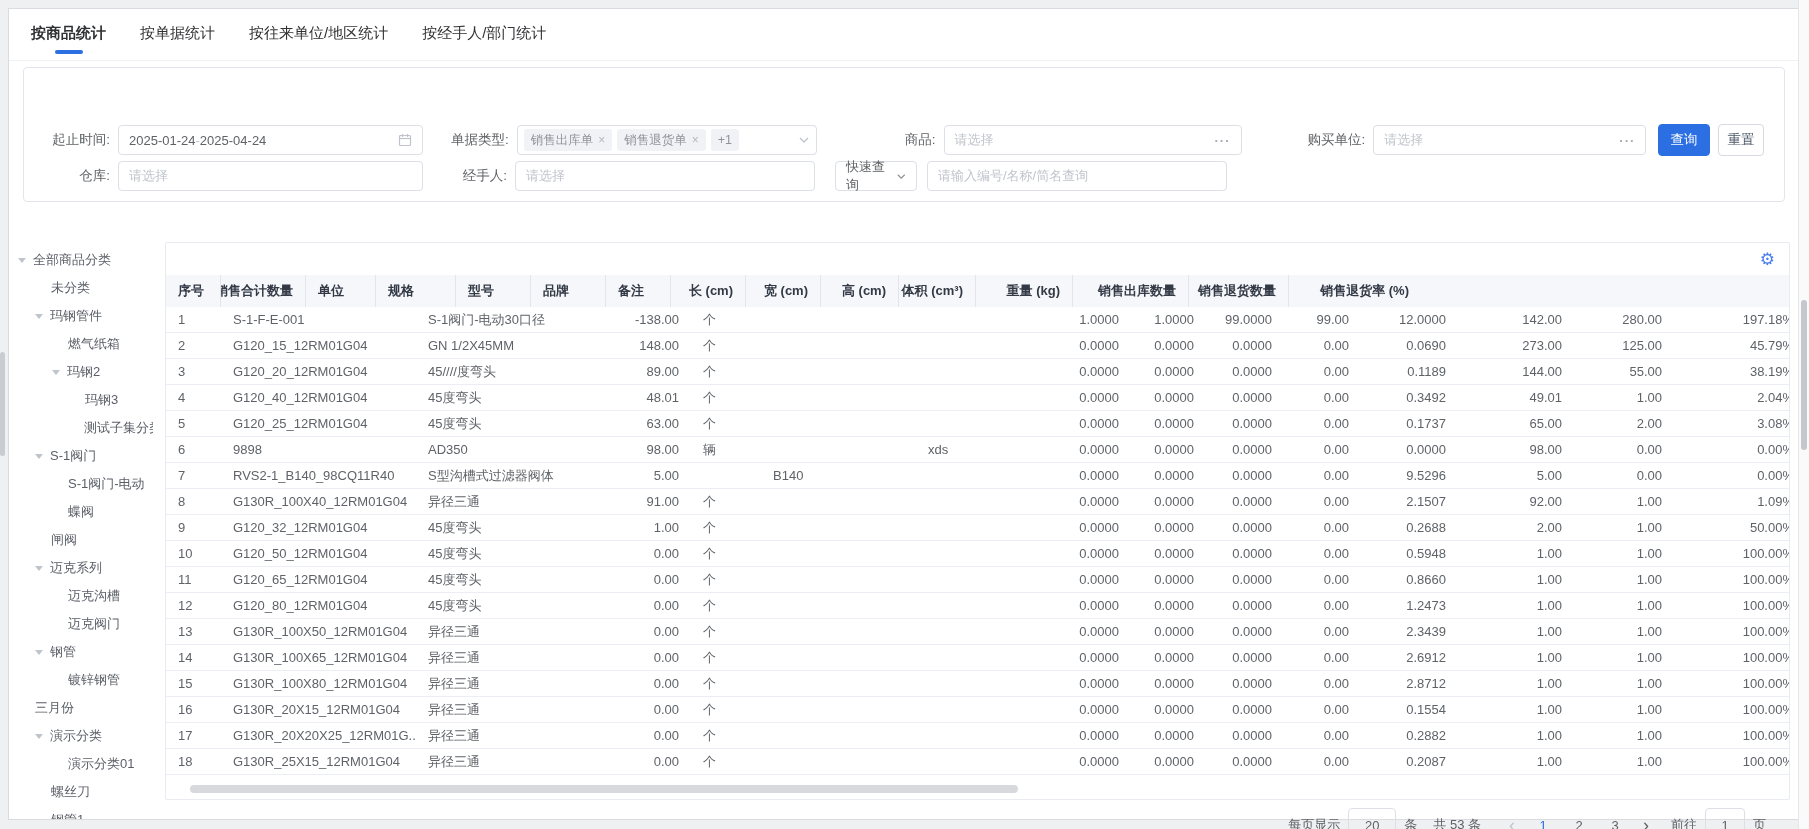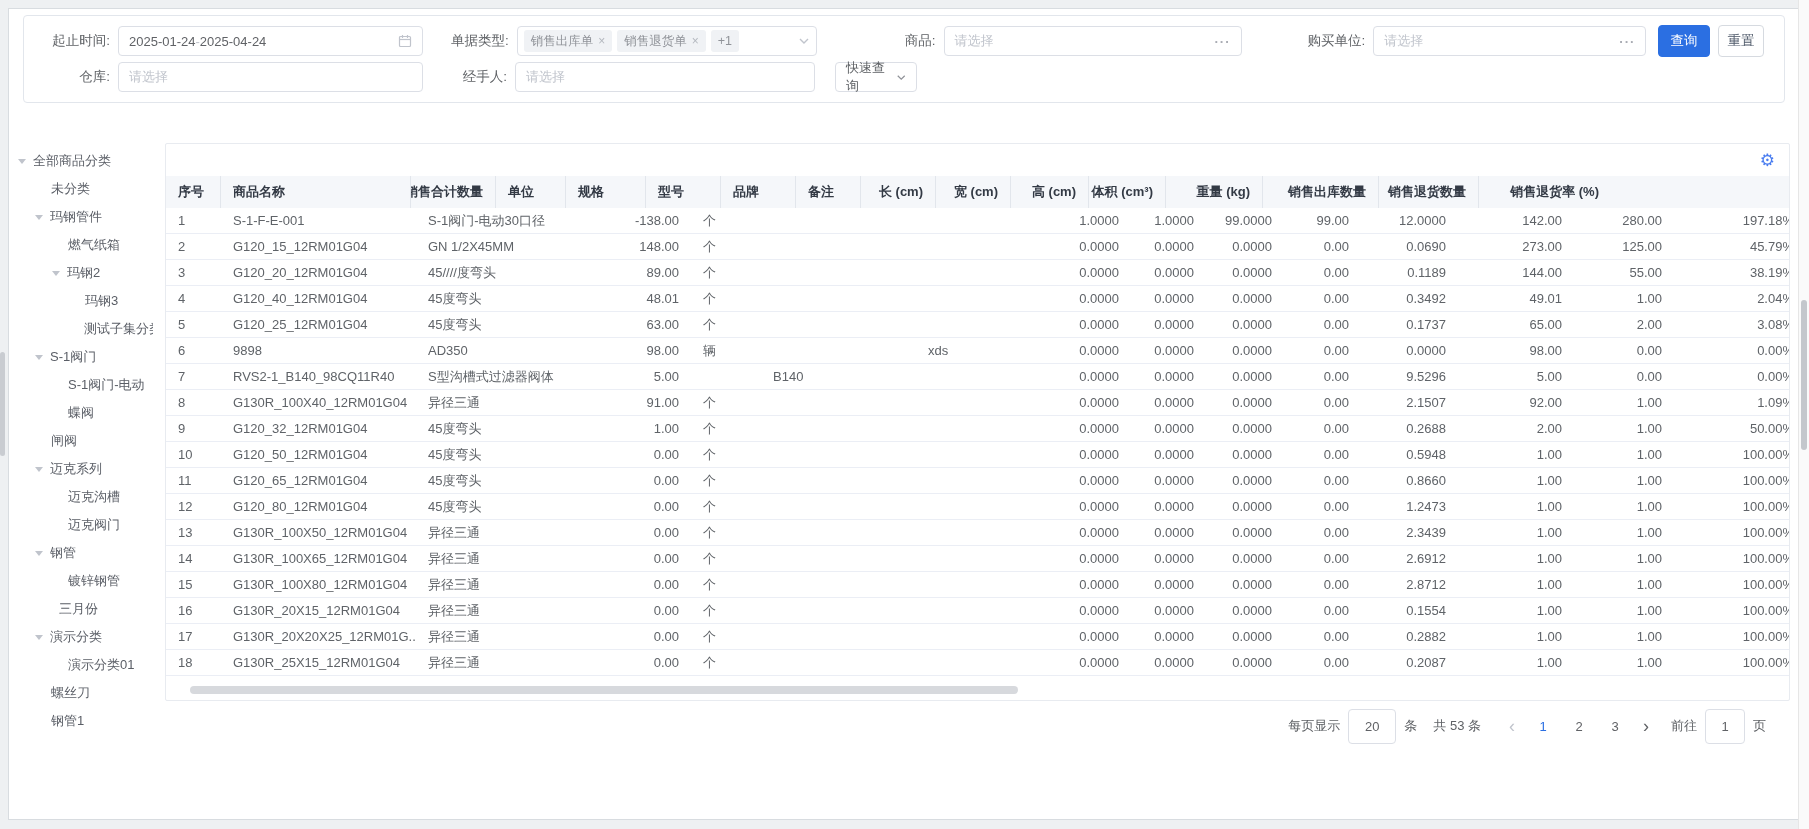--- a/index.html
+++ b/index.html
@@ -9,21 +9,21 @@
   .window { position:absolute; left:8px; top:8px; width:1792px; height:812px; background:#fff; border:1px solid #d8dce0; display:flex; flex-direction:column; }
 
   
   .tabbar { height:52px; display:flex; align-items:center; padding-left:22px; border-bottom:1px solid #f0f1f3; flex:none; }
   .tab { position:relative; margin-right:34px; font-size:15px; color:#303133; cursor:pointer; padding:14px 0 16px; }
   .tab.active { font-weight:bold; }
   .tab.active .tab-underline { position:absolute; left:50%; transform:translateX(-50%); bottom:5px; width:28px; height:4px; border-radius:2px; background:#2b6fe2; }
 
   
   .filter-card { margin:6px 14px 10px; border:1px solid #e2e6ec; border-radius:4px; padding:10px 20px 10px 10px; flex:none; }
-  .filter-row { display:flex; align-items:center; height:30px; }
+  .filter-row { display:flex; align-items:center; height:30px;margin-top:47px; }
   .filter-row + .filter-row { margin-top:6px; }
   .f-label { color:#5f6266; margin-right:8px; white-space:nowrap; font-size:13.5px; }
   .f-label.w76 { width:76px; text-align:right; }
   .f-label.w62 { width:62px; text-align:right; }
   .ctrl { height:30px; border:1px solid #dcdfe6; border-radius:4px; background:#fff; display:flex; align-items:center; padding:0 10px; color:#606266; }
   .placeholder { color:#c0c4cc; }
   .date-range { width:305px; justify-content:space-between; }
   .multisel { width:300px; padding:0 6px; position:relative; }
   .tag { background:#f0f2f5; color:#909399; border-radius:3px; height:22px; display:flex; align-items:center; padding:0 7px; margin-right:5px; font-size:12.5px; white-space:nowrap; }
   .tag .tag-close { margin-left:5px; color:#b4b8bf; font-size:12px; cursor:pointer; }
@@ -81,20 +81,26 @@
   
   .v-scrollbar { position:absolute; right:0; top:0; width:11px; height:829px; background:#fafafa; border-left:1px solid #e6e6e6; }
   .v-thumb { position:absolute; right:2px; top:300px; width:6px; height:150px; border-radius:3px; background:#c4c7cc; }
   .l-thumb { position:absolute; left:0; top:352px; width:5px; height:104px; border-radius:3px; background:#c9ccd1; }
 </style>
 </head>
 <body>
 
 <div class="window">
 
+  <div class="tabbar">
+      <div class="tab active"><span>按商品统计</span><span class="tab-underline"></span></div>
+      <div class="tab"><span>按单据统计</span></div>
+      <div class="tab"><span>按往来单位/地区统计</span></div>
+      <div class="tab"><span>按经手人/部门统计</span></div>
+    </div>
 
   <div class="filter-card">
     <div class="filter-row">
       <span class="f-label w76">起止时间:</span>
       <div class="ctrl date-range">
         <span>2025-01-24</span>
         <span class="placeholder">-</span>
         <span>2025-04-24</span>
         <span class="suffix">
           <svg width="14" height="14" viewBox="0 0 14 14">
@@ -148,20 +154,23 @@
       <span class="f-label w62" style="margin-left:22px">经手人:</span>
       <div class="ctrl sel sel-handler">
         <span class="placeholder">请选择</span>
       </div>
       <div class="ctrl quick-sel" style="margin-left:20px">
         <span>快速查询</span>
         <svg width="11" height="11" viewBox="0 0 12 12">
             <polyline points="2,4 6,8 10,4" fill="none" stroke="#909399" stroke-width="1.4"></polyline>
           </svg>
       </div>
+      <div class="ctrl kw-input" style="margin-left:10px">
+        <span class="placeholder">请输入编号/名称/简名查询</span>
+      </div>
     </div>
   </div>
 
   <div class="content">
     <div class="tree">
         <div class="tree-item" style="padding-left: 9px;">
           <span class="tree-caret"></span>
           <span>全部商品分类</span>
         </div>
         <div class="tree-item" style="padding-left: 26px;">
@@ -217,21 +226,21 @@
           <span>迈克阀门</span>
         </div>
         <div class="tree-item" style="padding-left: 26px;">
           <span class="tree-caret"></span>
           <span>钢管</span>
         </div>
         <div class="tree-item" style="padding-left: 43px;">
           <span class="tree-caret none"></span>
           <span>镀锌钢管</span>
         </div>
-        <div class="tree-item" style="padding-left: 34px;">
+        <div class="tree-item" style="padding-left: 10px;">
           <span class="tree-caret none"></span>
           <span>三月份</span>
         </div>
         <div class="tree-item" style="padding-left: 26px;">
           <span class="tree-caret"></span>
           <span>演示分类</span>
         </div>
         <div class="tree-item" style="padding-left: 43px;">
           <span class="tree-caret none"></span>
           <span>演示分类01</span>
@@ -246,21 +255,20 @@
         </div>
       </div>
     <div class="main">
       <div class="table-card">
         <div class="gear-row">
           <span class="gear">⚙</span>
         </div>
         <div class="grid">
           <div class="thead">
               <div class="th" style="width: 55px;">序号</div>
-              <div class="th" style="width: 190px;">商品名称</div>
               <div class="th r" style="width: 85px;">销售合计数量</div>
               <div class="th" style="width: 70px;">单位</div>
               <div class="th" style="width: 80px;">规格</div>
               <div class="th" style="width: 75px;">型号</div>
               <div class="th" style="width: 75px;">品牌</div>
               <div class="th" style="width: 65px;">备注</div>
               <div class="th r" style="width: 75px;">长 (cm)</div>
               <div class="th r" style="width: 75px;">宽 (cm)</div>
               <div class="th r" style="width: 78px;">高 (cm)</div>
               <div class="th r" style="width: 77px;">体积 (cm³)</div>

